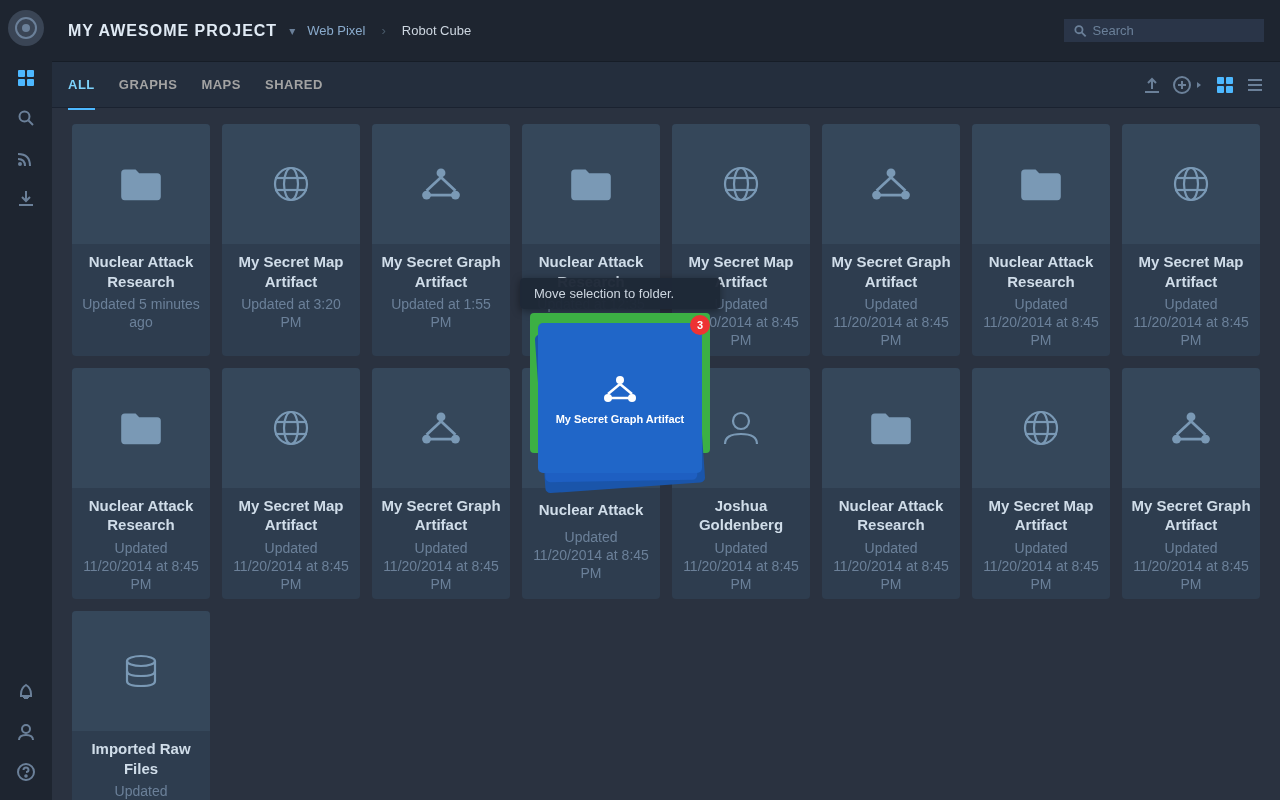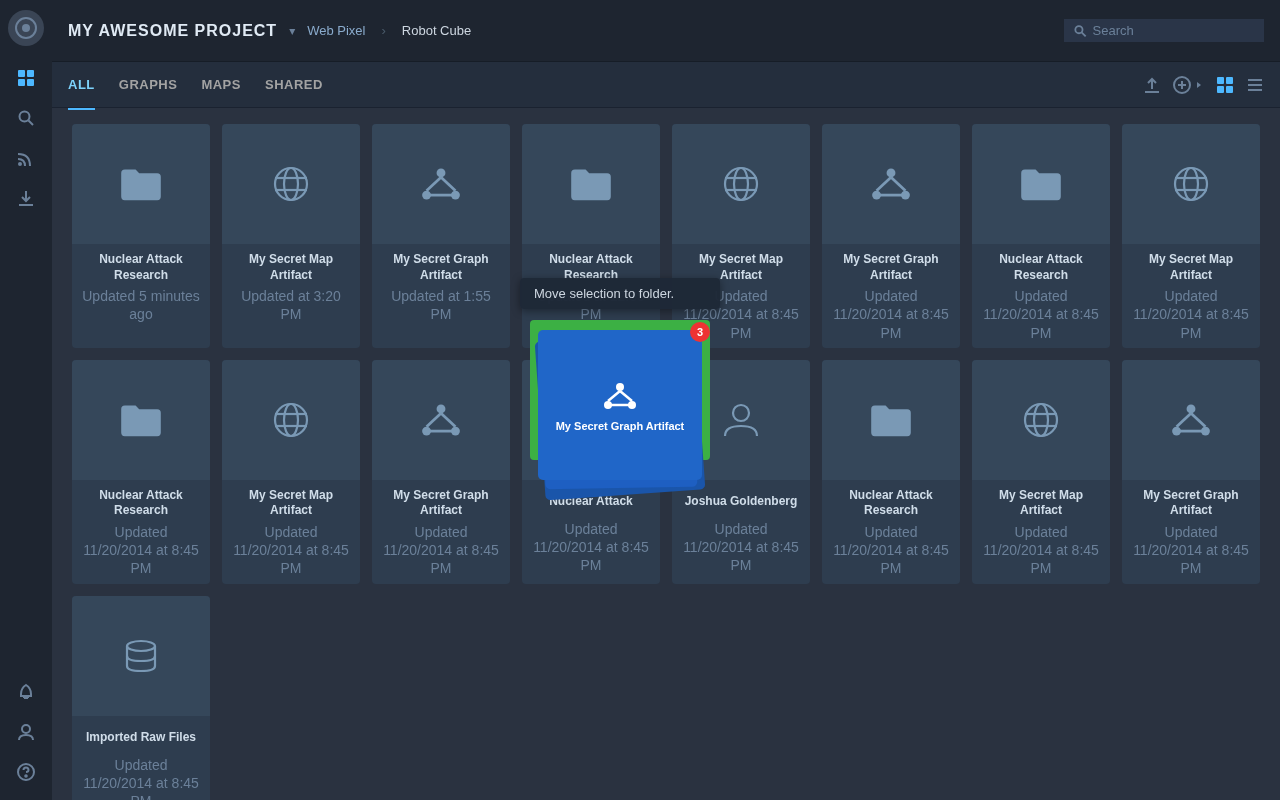--- a/index.html
+++ b/index.html
@@ -187,21 +187,21 @@
       display: flex;
       align-items: center;
       justify-content: center;
       font-size: 40px;
       color: #7a99b5;
     }
     .card-info {
       padding: 8px 8px 6px 8px;
     }
     .card-name {
-      font-size: 12px;
+      font-size: 15px;
       font-weight: 600;
       color: #d0dde9;
       text-align: center;
       line-height: 1.3;
       min-height: 28px;
       display: flex;
       align-items: center;
       justify-content: center;
     }
     .card-updated {
@@ -220,21 +220,21 @@
       z-index: 100;
       width: 200px;
     }
     .drag-tooltip {
       background: rgba(30, 40, 55, 0.97);
       color: #cdd6e0;
       font-size: 13px;
       padding: 8px 14px;
       border-radius: 4px;
       white-space: nowrap;
-      margin-bottom: 11px;
+      margin-bottom: 4px;
       box-shadow: 0 2px 8px rgba(0,0,0,0.4);
     }
     .drag-folder-green {
       background: #3cb044;
       border-radius: 4px;
       width: 180px;
       height: 140px;
       display: flex;
       flex-direction: column;
       align-items: center;

